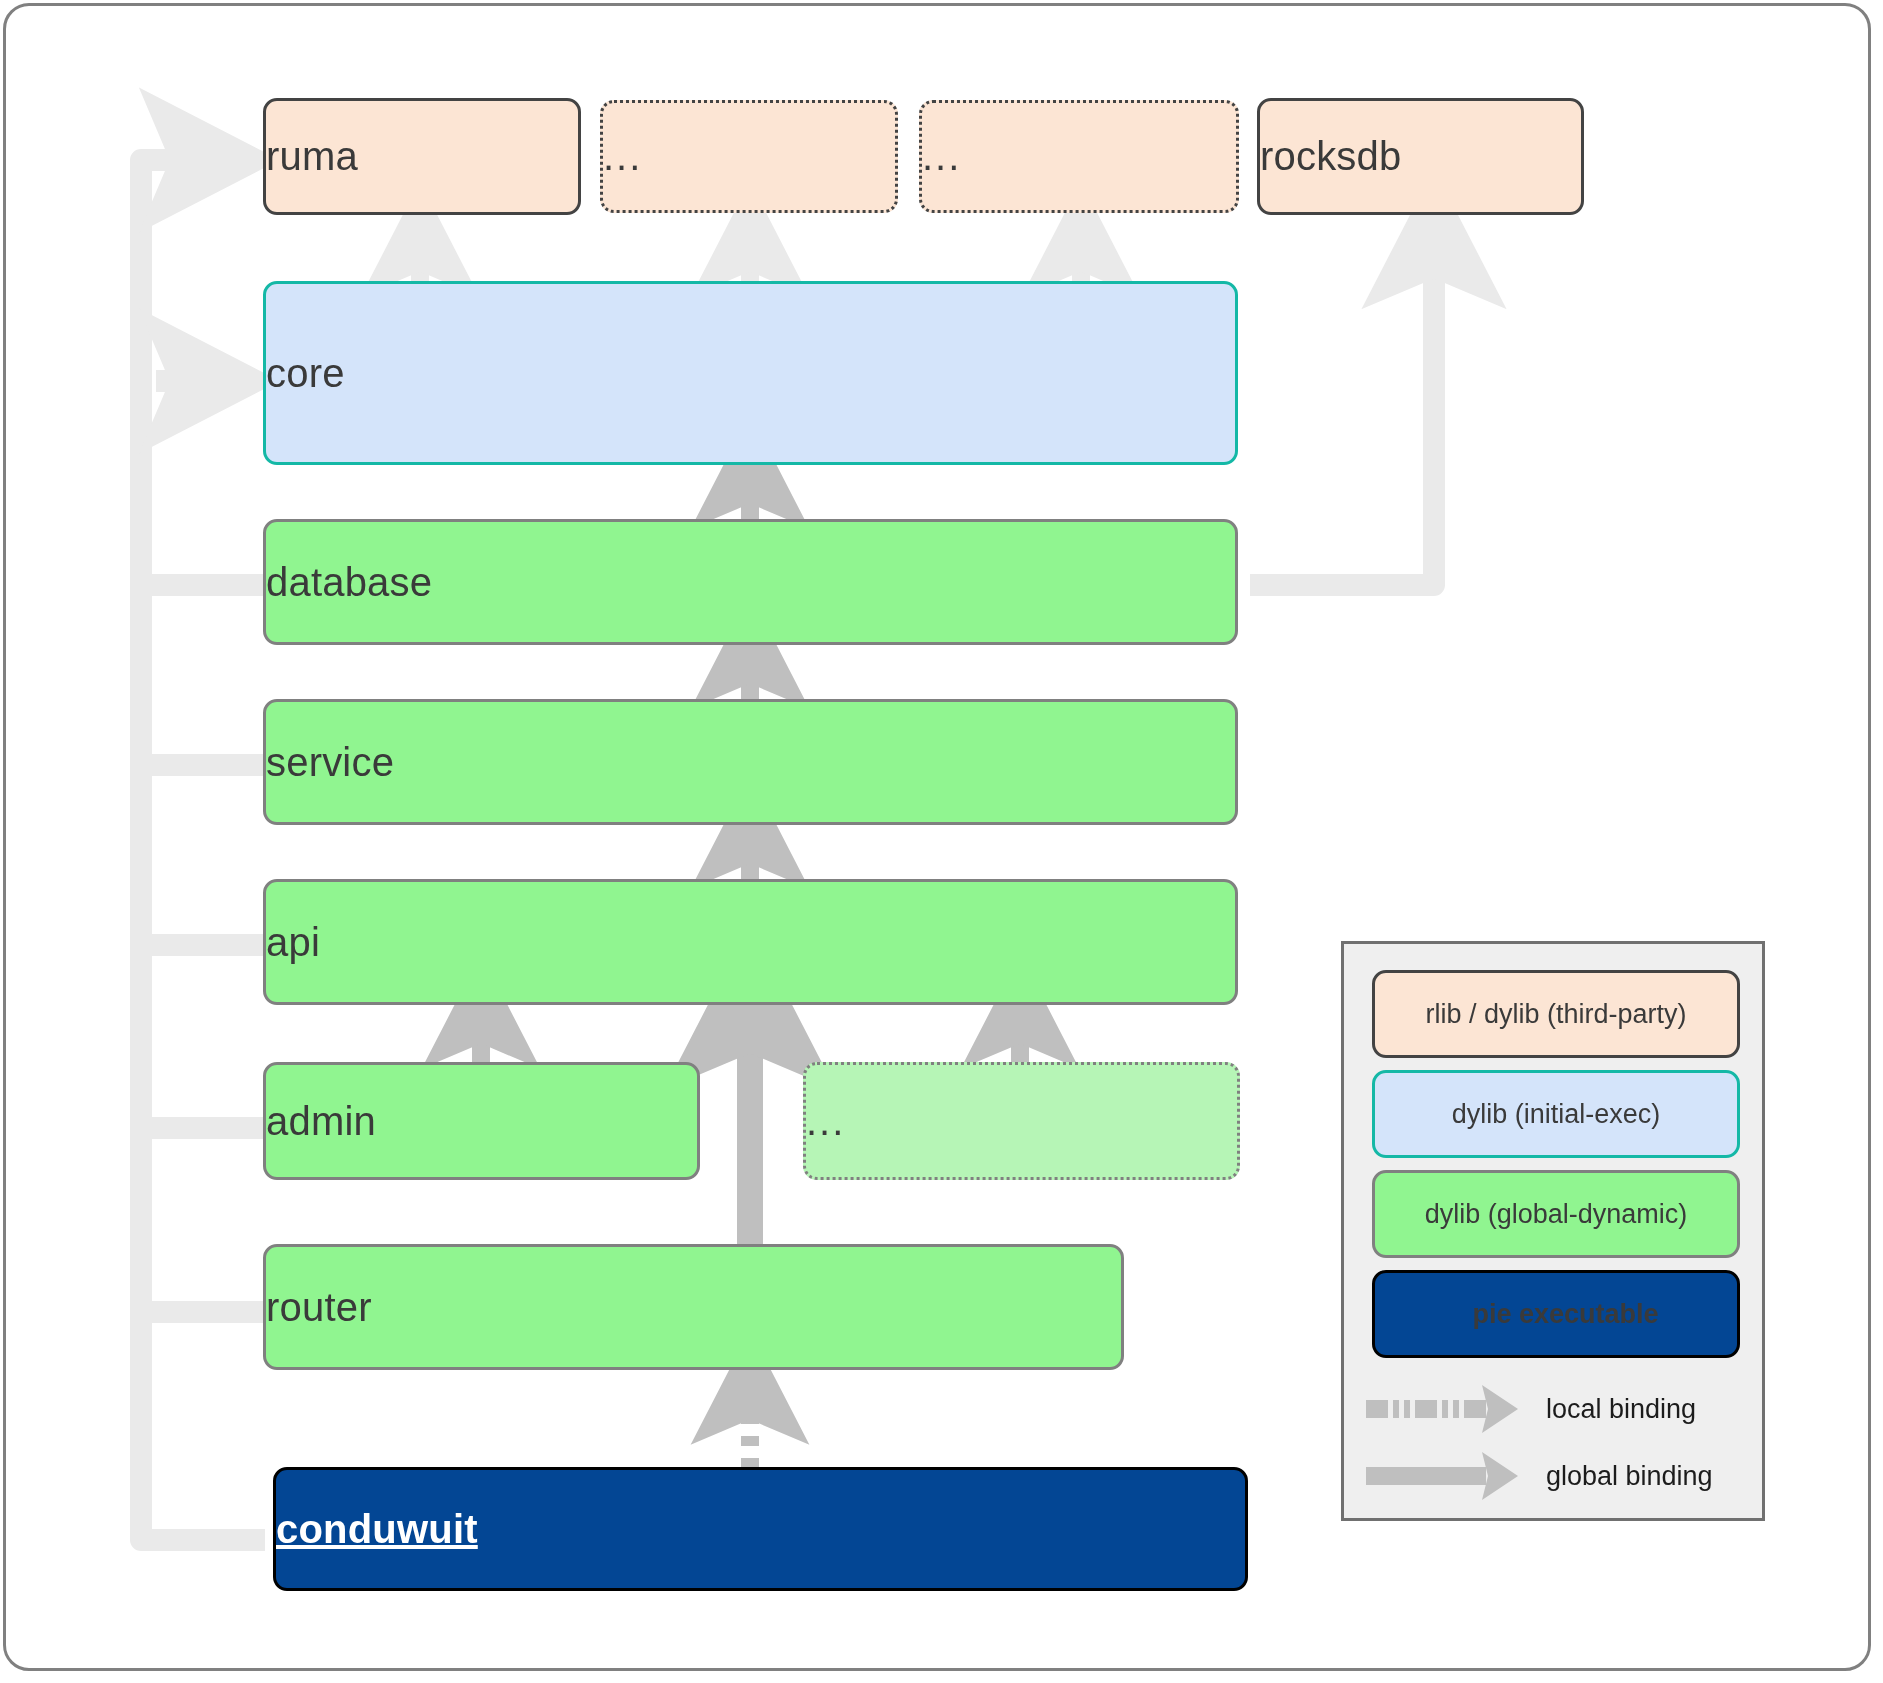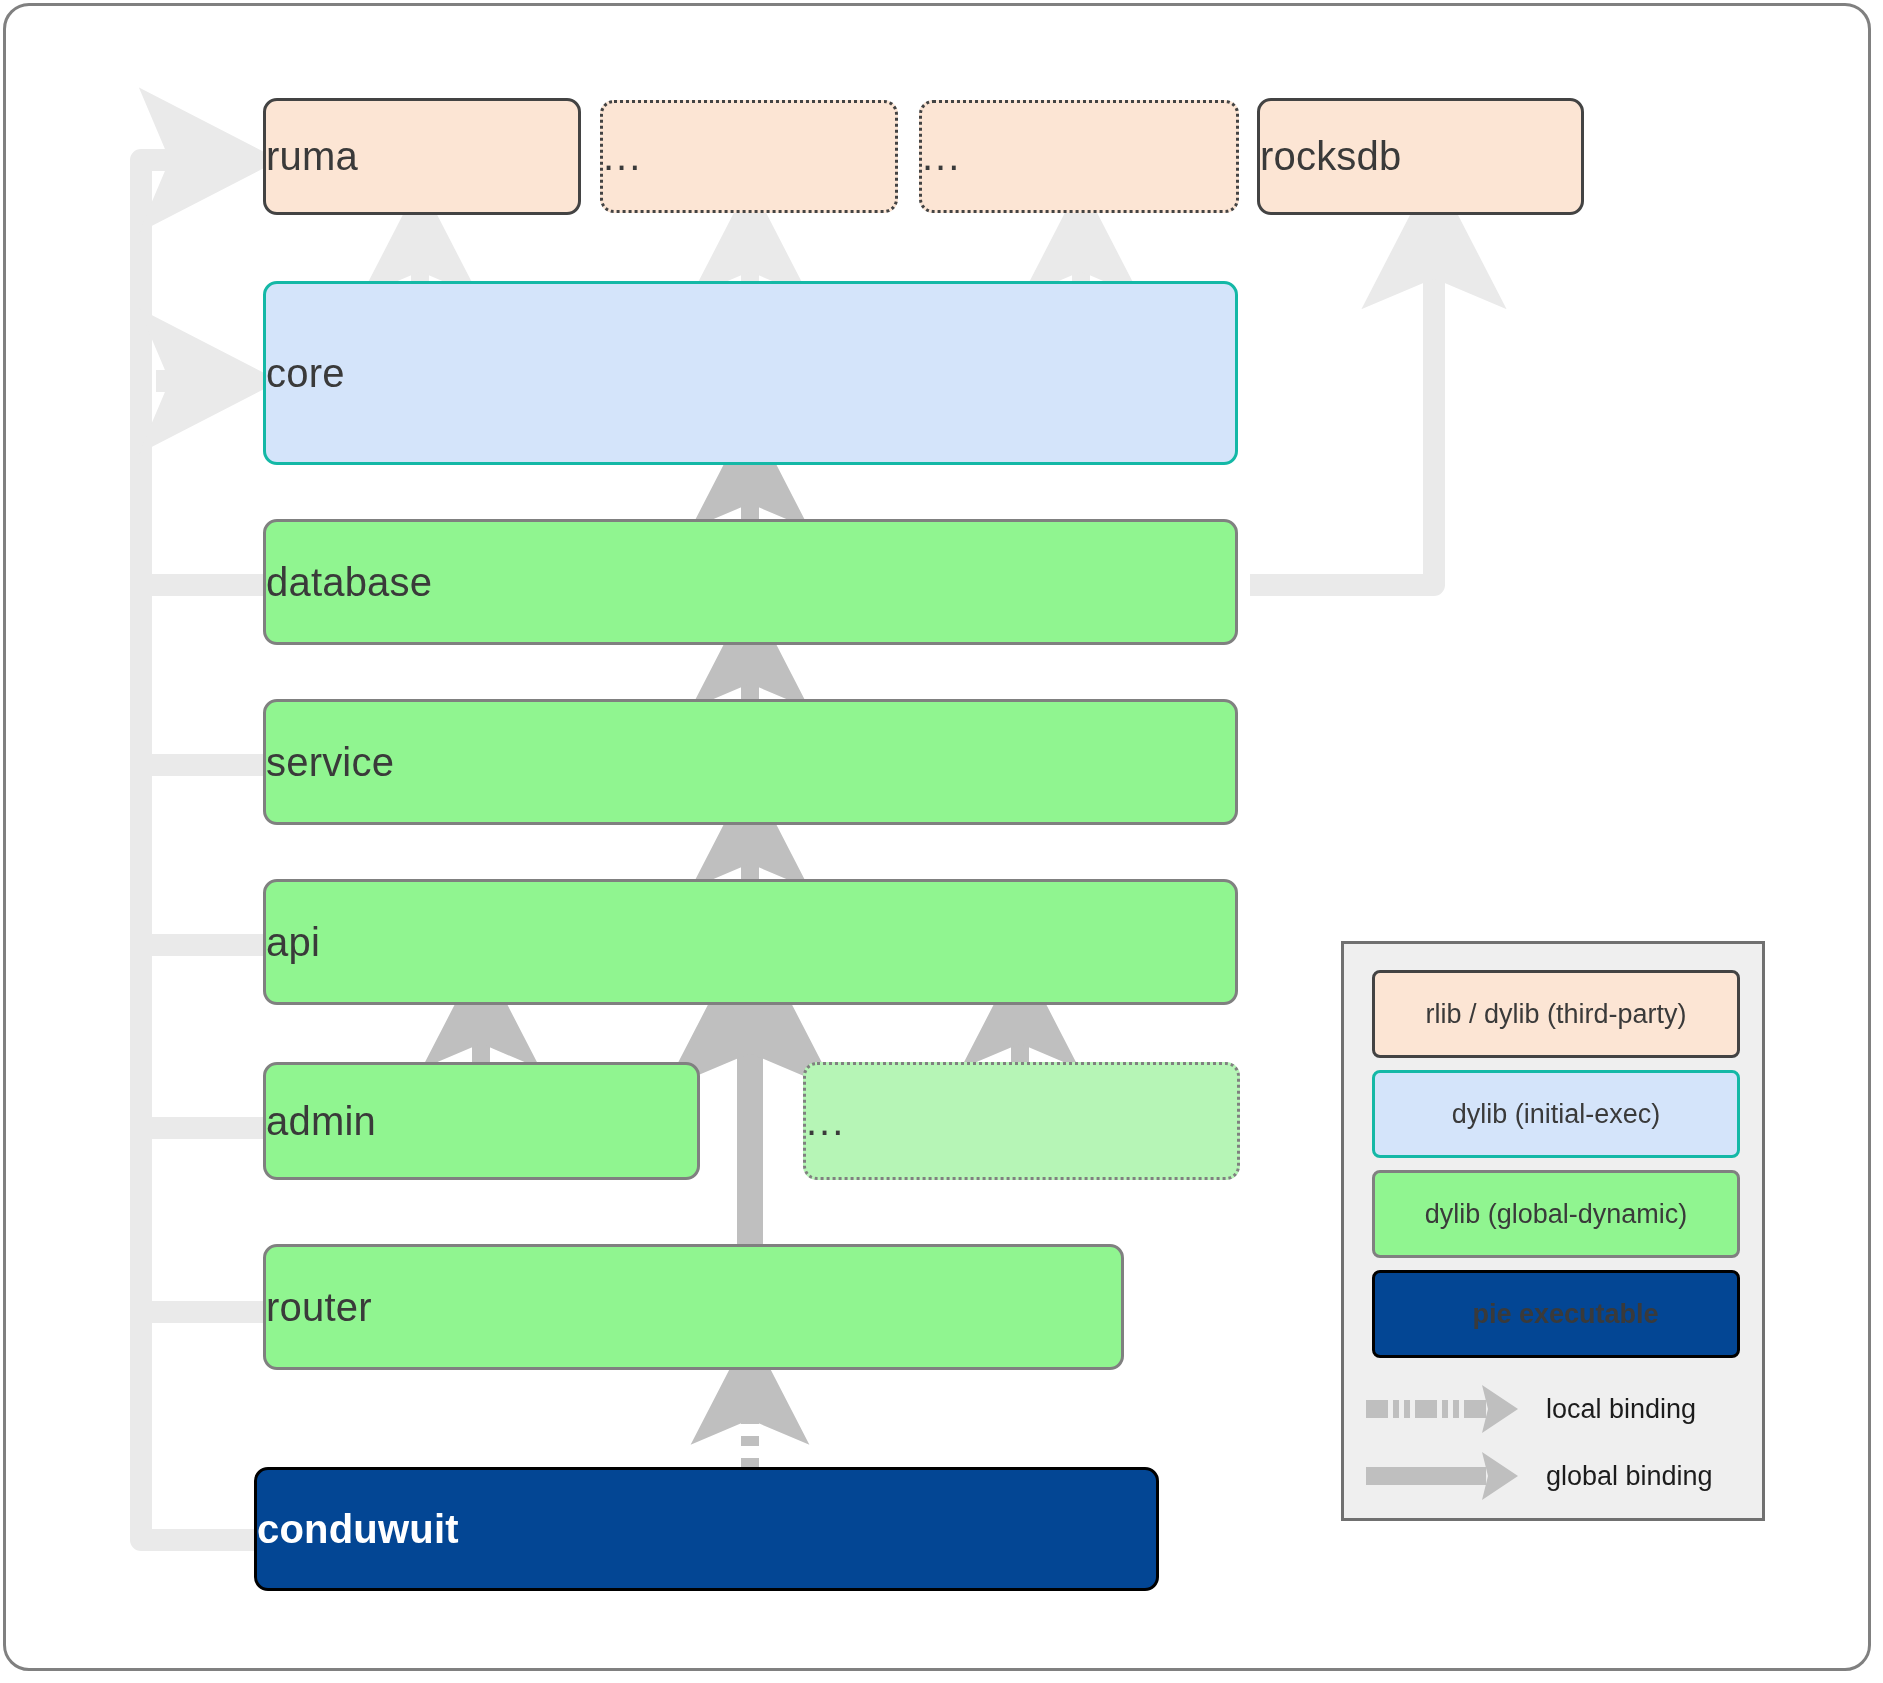--- a/index.html
+++ b/index.html
@@ -81,21 +81,21 @@
     background: #efefef;
     border: 3px solid #707070;
     box-sizing: border-box;
     z-index: 4;
   }
   .lg-sw {
     position: absolute;
     left: 28px;
     width: 368px;
     height: 88px;
-    border-radius: 8px;
+    border-radius: 14px;
     box-sizing: border-box;
     display: flex;
     align-items: center;
     justify-content: center;
     font-size: 27px;
     color: #3a3a3a;
   }
   .lg-row {
     position: absolute;
     left: 20px;
@@ -197,21 +197,21 @@
   </div>
 
   <div class="node n-gd-dot" style="left:803px; top:1062px; width:437px; height:118px;">
     <span class="dots">...</span>
   </div>
 
   <div class="node n-gd" style="left:263px; top:1244px; width:861px; height:126px;">
     <span>router</span>
   </div>
 
-  <div class="node n-pie" style="left:254px; top:1467px; width:905px; height:124px;">
+  <div class="node n-pie" style="left:273px; top:1467px; width:975px; height:124px;text-decoration:underline;">
     <span>conduwuit</span>
   </div>
 
   <div id="legend">
     <div class="lg-sw n-third" style="top:26px;">
       <span>rlib / dylib (third-party)</span>
     </div>
     <div class="lg-sw n-ie" style="top:126px;">
       <span>dylib (initial-exec)</span>
     </div>

